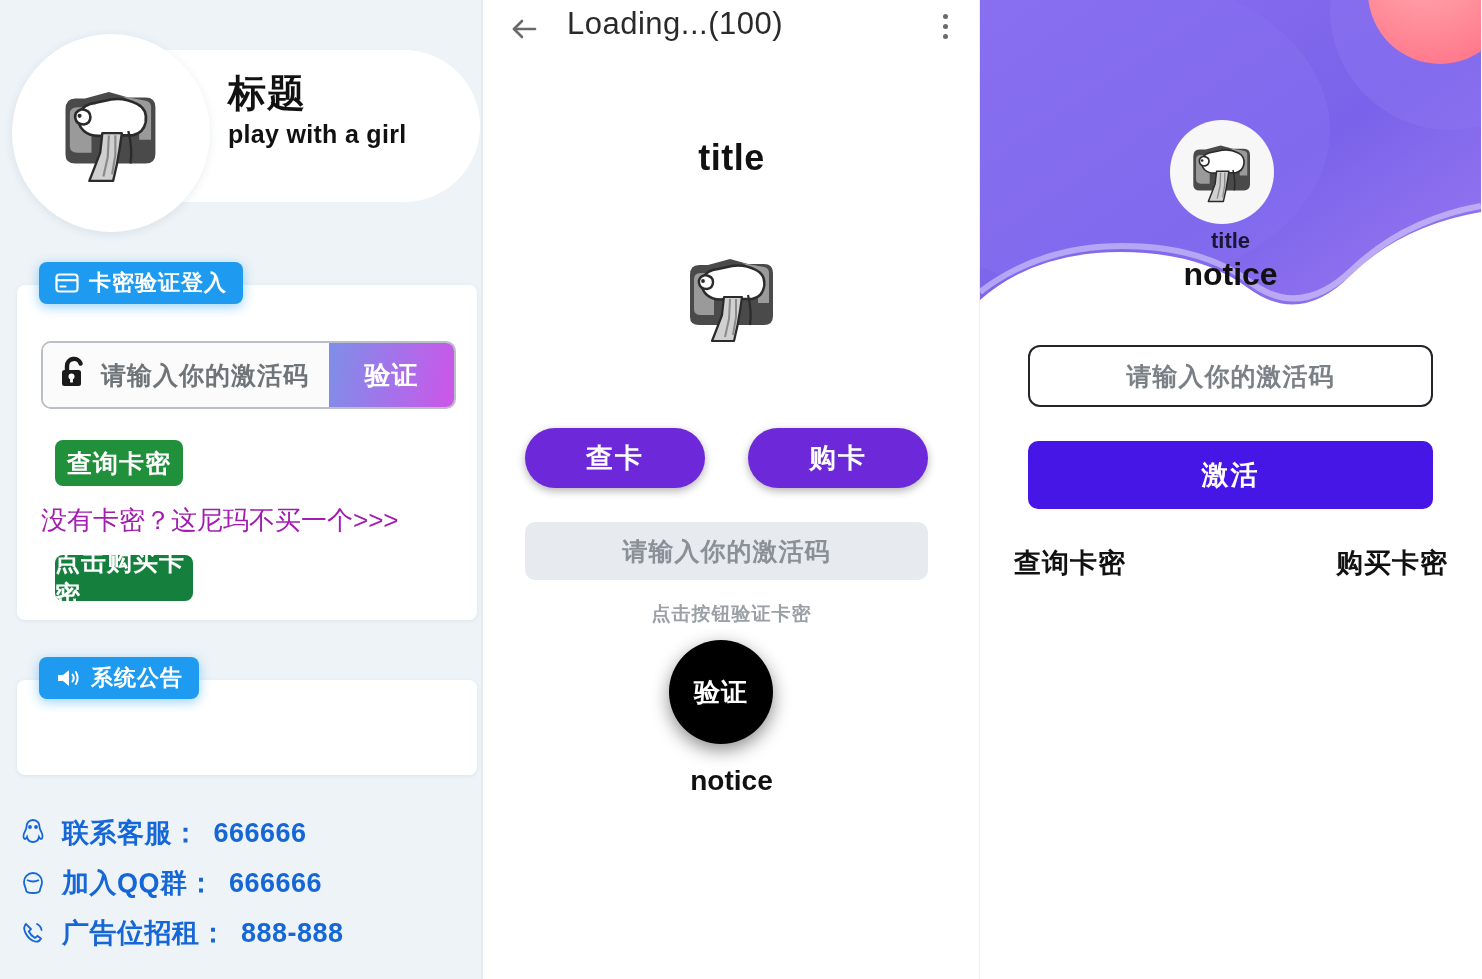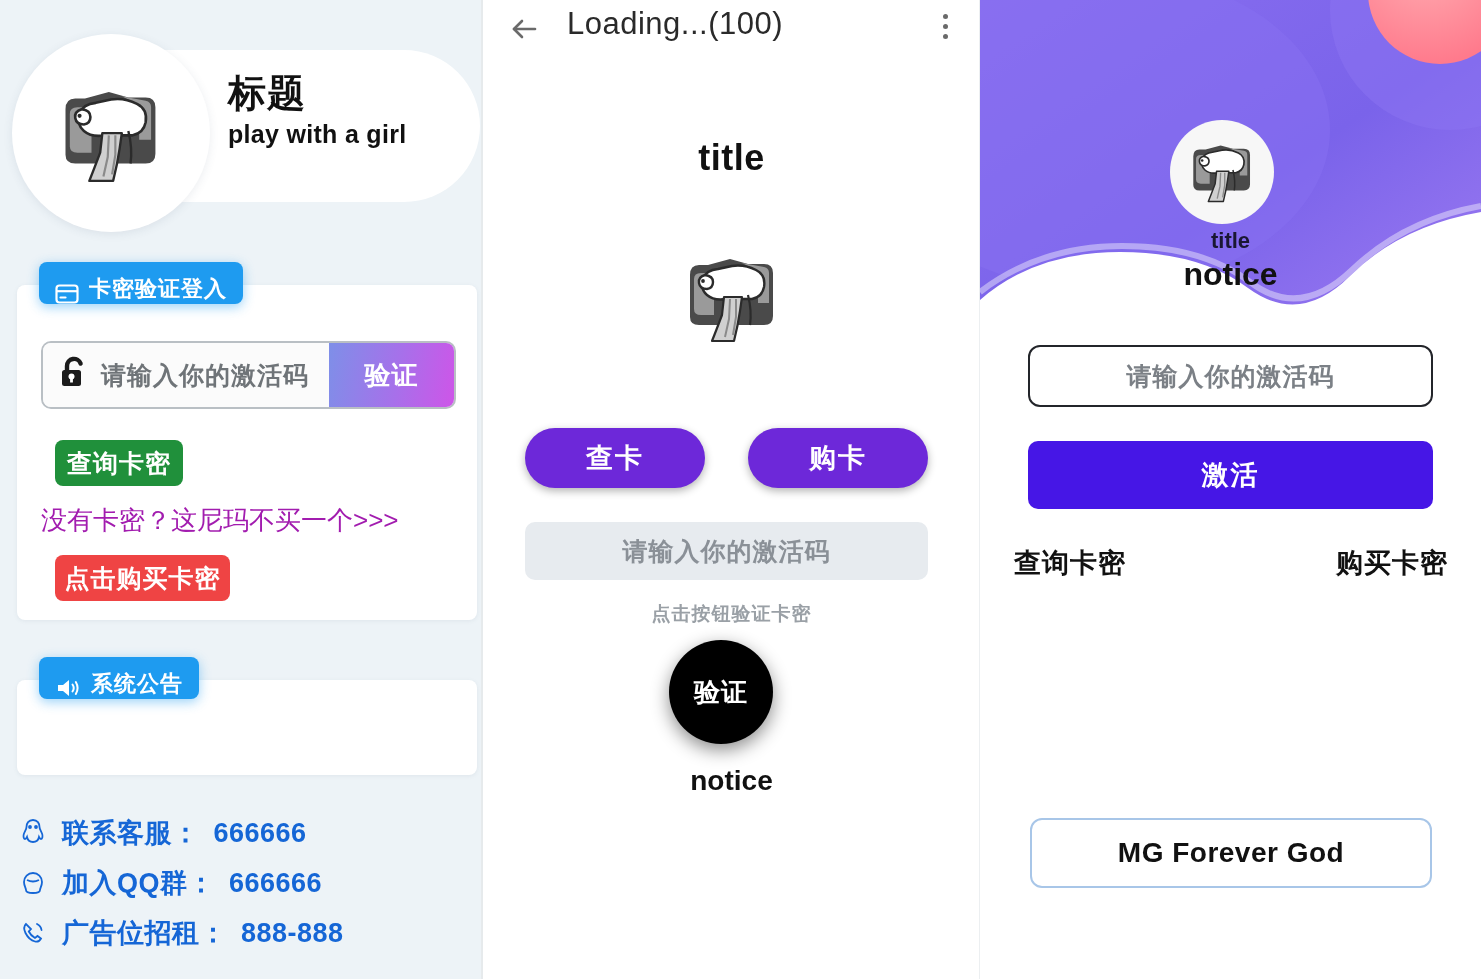--- a/index.html
+++ b/index.html
@@ -49,21 +49,21 @@
     width: 460px; background: #ffffff; border-radius: 8px;
     box-shadow: 0 1px 4px rgba(100,120,140,.10);
   }
   .card-login { top: 285px; height: 335px; }
   .card-notice { top: 680px; height: 95px; padding-left: 28px; }
 
   .badge {
     position: absolute; left: 22px; top: -23px;
     height: 42px; padding: 0 16px; border-radius: 8px;
     background: #1e9bf0;
-    display: flex; align-items: flex-end; gap: 10px;
+    display: flex; align-items: center; gap: 10px;
     box-shadow: 0 3px 12px rgba(30,155,240,.45);
     color: #fff; font-size: 22px; font-weight: 800; letter-spacing: 1px;
   }
   .badge svg { display:block; }
 
   .input-row {
     position: absolute; left: 24px; top: 56px;
     width: 415px; height: 68px;
     border: 2px solid #b9bfc4; border-radius: 10px;
     display: flex; overflow: hidden; background: #f4f5f6;
@@ -78,21 +78,21 @@
     background: linear-gradient(100deg, #7e8fe8 0%, #a770ea 55%, #ce55e8 100%);
     color: #ffffff; font-size: 26px; font-weight: 800; letter-spacing: 1px;
   }
 
   .pill-btn {
     position: absolute; border-radius: 8px; color: #fff;
     font-size: 25px; font-weight: 800; letter-spacing: 1px;
     display: flex; align-items: center; justify-content: center;
   }
   .btn-query { left: 38px; top: 155px; width: 128px; height: 46px; background: #20903b; }
-  .btn-buy  { left: 38px; top: 270px; width: 175px; height: 46px; background: #ef4444; }
+  .btn-buy  { left: 38px; top: 270px; width: 138px; height: 46px; background: #15803d; }
   .no-card-text {
     position: absolute; left: 24px; top: 218px;
     font-size: 26px; color: #a21caf; letter-spacing: 0px; font-weight: 400;
   }
 
   .contacts { position: absolute; left: 18px; top: 808px; }
   .contact-row {
     display: flex; align-items: center; gap: 14px;
     height: 50px; color: #1566d6;
     font-size: 27px; font-weight: 800; letter-spacing: .5px;
@@ -386,16 +386,15 @@
     </div>
 
     <div class="r-input">
       <span>请输入你的激活码</span>
     </div>
     <div class="r-activate">激活</div>
     <div class="r-links">
       <span>查询卡密</span>
       <span>购买卡密</span>
     </div>
-    <div class="r-box">MG Forever God</div>
   </div>
 
 </div>
 
 </body></html>

